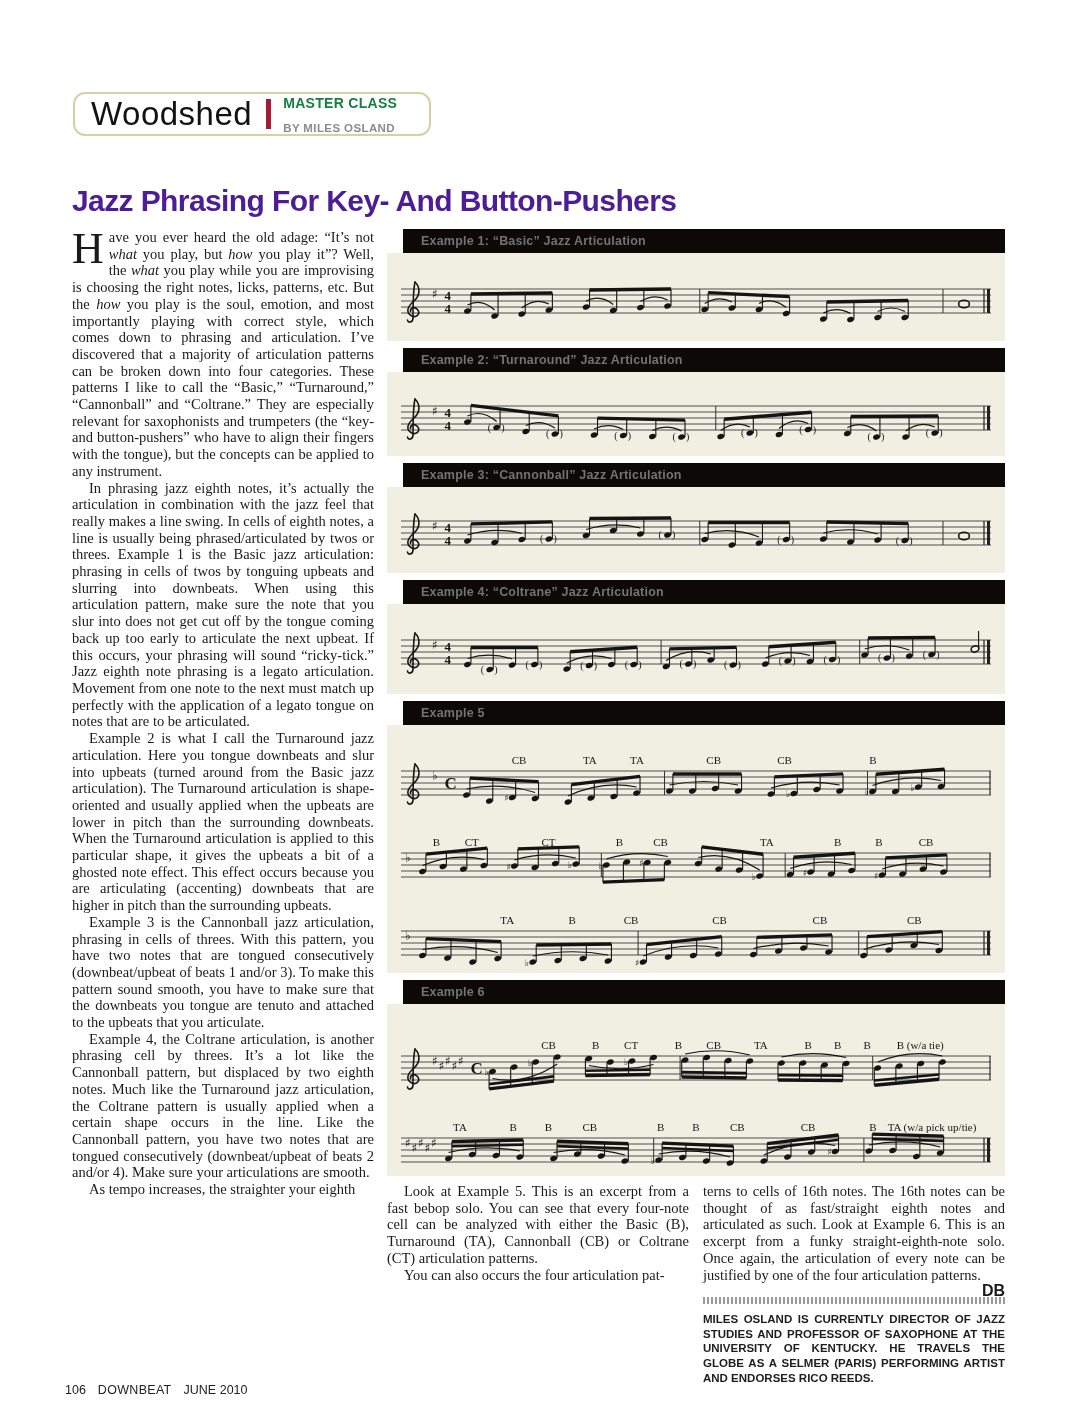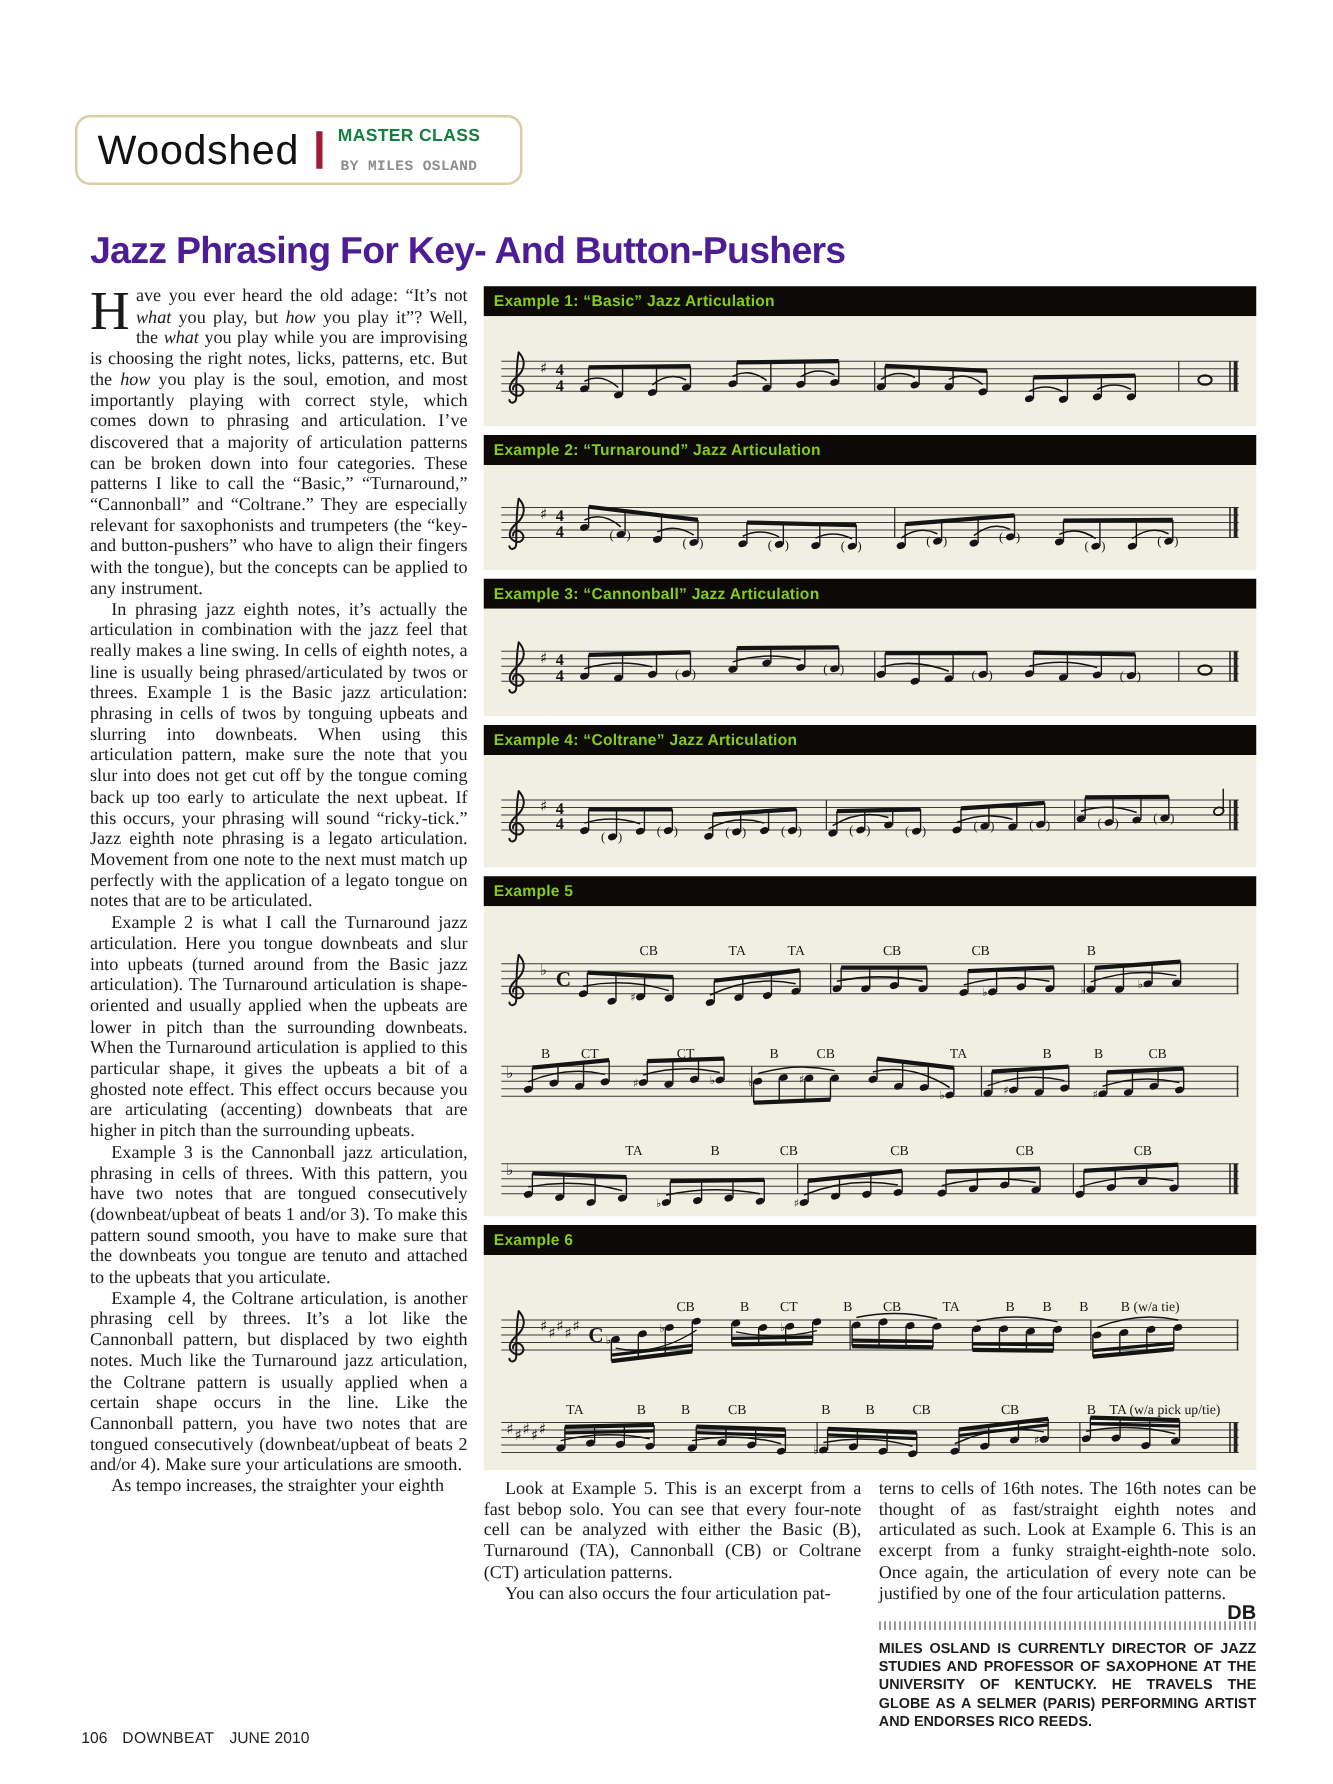--- a/index.html
+++ b/index.html
@@ -1,49 +1,49 @@
 <!DOCTYPE html>
 <html><head>
 <meta charset="utf-8">
 <style>
   html,body{margin:0;padding:0;}
   body{width:1066px;height:1427px;position:relative;background:#ffffff;
        font-family:"Liberation Serif",serif;color:#1a1a1a;}
   .page{position:absolute;inset:0;background:#fff;overflow:hidden;}
 
   
-  .masthead{position:absolute;left:60px;top:92px;width:358px;height:56px;
+  .masthead{position:absolute;left:73px;top:92px;width:358px;height:44px;
     border:2px solid #d8d0a2;border-radius:12px;background:#fff;
     display:flex;align-items:center;padding:0 16px;box-sizing:border-box;}
   .wordmark{font-family:"Liberation Sans",sans-serif;font-size:33px;color:#121212;
     letter-spacing:.5px;}
   .redbar{width:5px;height:30px;background:#a21c3a;margin:0 12px 0 14px;flex:none;}
   .kicker-wrap{display:flex;flex-direction:column;justify-content:center;}
   .kicker{font-family:"Liberation Sans",sans-serif;font-weight:bold;font-size:14px;
     color:#15803d;letter-spacing:.3px;}
-  .byline{font-family:Liberation Mono, monospace;font-size:11.5px;color:#8c8c8c;
-    font-weight:bold;letter-spacing:.4px;margin-top:11px;text-align:center;}
+  .byline{font-family:Liberation Sans, sans-serif;font-size:11.5px;color:#8c8c8c;
+    font-weight:bold;letter-spacing:.4px;margin-top:11px;}
 
   
   .title{position:absolute;left:72px;top:184px;font-family:"Liberation Sans",sans-serif;
     font-weight:bold;font-size:30px;color:#4c1d95;letter-spacing:-0.6px;white-space:nowrap;}
 
   
   .content{position:absolute;left:72px;top:229px;width:933px;display:flex;gap:13px;}
   .col-left{width:302px;flex:none;}
   .right-region{width:618px;flex:none;}
   p.body{font-size:14.5px;line-height:16.7px;text-align:justify;margin:0;text-indent:17px;}
   p.body.nodent{text-indent:0;}
   p.dropcap::first-letter{float:left;font-size:44px;line-height:35px;padding:2px 5px 0 0;}
 
   
   .example{margin-bottom:7px;}
-  .ex-header{background:#0c0907;color:#84cc16;font-family:"Liberation Sans",sans-serif;
+  .ex-header{background:#0c0907;color:#737373;font-family:"Liberation Sans",sans-serif;
     font-weight:bold;font-size:12.5px;height:24px;display:flex;align-items:center;
-    padding-left:8px;letter-spacing:.2px;}
+    padding-left:18px;letter-spacing:.2px;margin-left:16px;}
   .ex-music{background:#f1efe2;display:block;}
   .ex-music svg{display:block;}
 
   
   .text-cols{display:flex;gap:14px;margin-top:6px;}
   .text-col{width:302px;flex:none;}
   .bio-divider{height:7px;margin:14px 0 8px;
     background:repeating-linear-gradient(90deg,#9a9a9a 0 1.5px,transparent 1.5px 4px);}
   .bio{font-family:"Liberation Sans",sans-serif;font-size:11.5px;font-weight:bold;
     line-height:14.6px;color:#1d1d1d;text-align:justify;}

